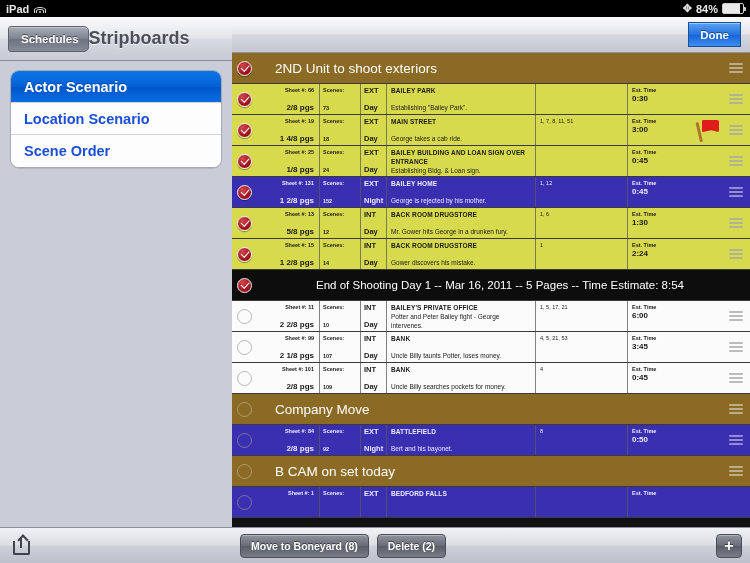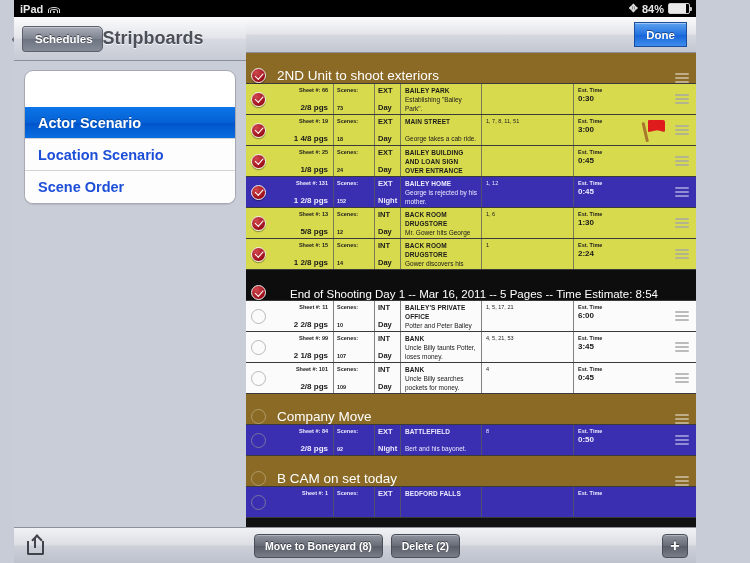--- a/index.html
+++ b/index.html
@@ -2,21 +2,21 @@
 <html><head>
 <meta charset="utf-8">
 <style>
   html,body{margin:0;padding:0;}
   body{
     width:750px;height:563px;overflow:hidden;
     font-family:"Liberation Sans",sans-serif;
     background:#c8ccd6;
     -webkit-font-smoothing:antialiased;
   }
-  .screen{position:relative;width:682px;height:563px;overflow:hidden;padding-left:14px;}
+  .screen{position:relative;width:750px;height:563px;overflow:hidden;}
 
   
   .statusbar{
     height:17px;background:#000;color:#e8e8e8;
     display:flex;align-items:center;font-size:11px;font-weight:bold;
     padding:0 6px;box-sizing:border-box;position:relative;
   }
   .sb-left{display:flex;align-items:center;gap:5px;}
   .sb-center{position:absolute;left:0;right:0;text-align:center;font-size:11px;font-weight:bold;letter-spacing:.2px;}
   .sb-right{margin-left:auto;display:flex;align-items:center;gap:4px;position:relative;z-index:2;}
@@ -69,21 +69,21 @@
     overflow:hidden;box-shadow:0 1px 1px rgba(0,0,0,.10);
   }
   .grouped .cell{
     height:32px;display:flex;align-items:center;padding:0 13px;
     font-size:14.5px;font-weight:bold;color:#1d4ed8;
     border-bottom:1px solid #d3d3d6;background:#fdfdfd;box-sizing:border-box;
   }
   .grouped .cell:last-child{border-bottom:none;}
   .grouped .cell.sel{
     background:linear-gradient(to bottom,#0b75e8 0%,#0560d4 52%,#0055cb 53%,#0a6ee0 100%);
-    color:#fff;text-shadow:0 -1px 0 rgba(0,0,0,.28);margin-top:36px;
+    color:#fff;text-shadow:0 -1px 0 rgba(0,0,0,.28);
   }
 
   
   .tb-sidebar{
     margin-top:auto;height:36px;box-sizing:border-box;
     background:linear-gradient(to bottom,#f1f2f5 0%,#dcdee4 48%,#cdd0d8 52%,#bdc1cc 100%);
     border-top:1px solid #8d909a;display:flex;align-items:center;padding:0 13px;
   }
   .share-ico{width:19px;height:19px;position:relative;display:block;}
   .share-ico .bx{position:absolute;left:0;bottom:0;width:13px;height:12px;border:2px solid #3f434c;border-top:none;border-radius:0 0 2px 2px;}
@@ -138,22 +138,22 @@
   .t-title{font-size:6.5px;line-height:9px;font-weight:bold;letter-spacing:.1px;}
   .t-syn{font-size:6.5px;line-height:9px;}
   .t-cast{font-size:5.5px;line-height:8px;}
 
   .yellow{background:#d8da4e;color:#1a1a1a;}
   .purple{background:#3a2fb0;color:#eceaff;}
   .white{background:#fbfbfb;color:#1a1a1a;}
 
   
   .banner{
-    height:31px;display:flex;align-items:flex-end;box-sizing:border-box;
-    border-bottom:1px solid #3a3a3a;position:relative;
+    height:31px;display:flex;align-items:center;box-sizing:border-box;
+    border-bottom:1px solid #3a3a3a;position:relative;gap:12px;
   }
   .banner .c-check{width:25px;}
   .banner-label{font-size:13.5px;font-weight:normal;padding-left:6px;}
   .banner.brown{background:#8a6a25;color:#fff;}
   .banner.black{background:#0d0d0d;color:#fff;}
   .banner.black .banner-label{flex:1;text-align:center;font-size:11.5px;padding-right:25px;}
 
   
   .chk{width:15px;height:15px;border-radius:50%;
     background:radial-gradient(circle at 34% 28%,#d2484f,#9a0d18 72%);

